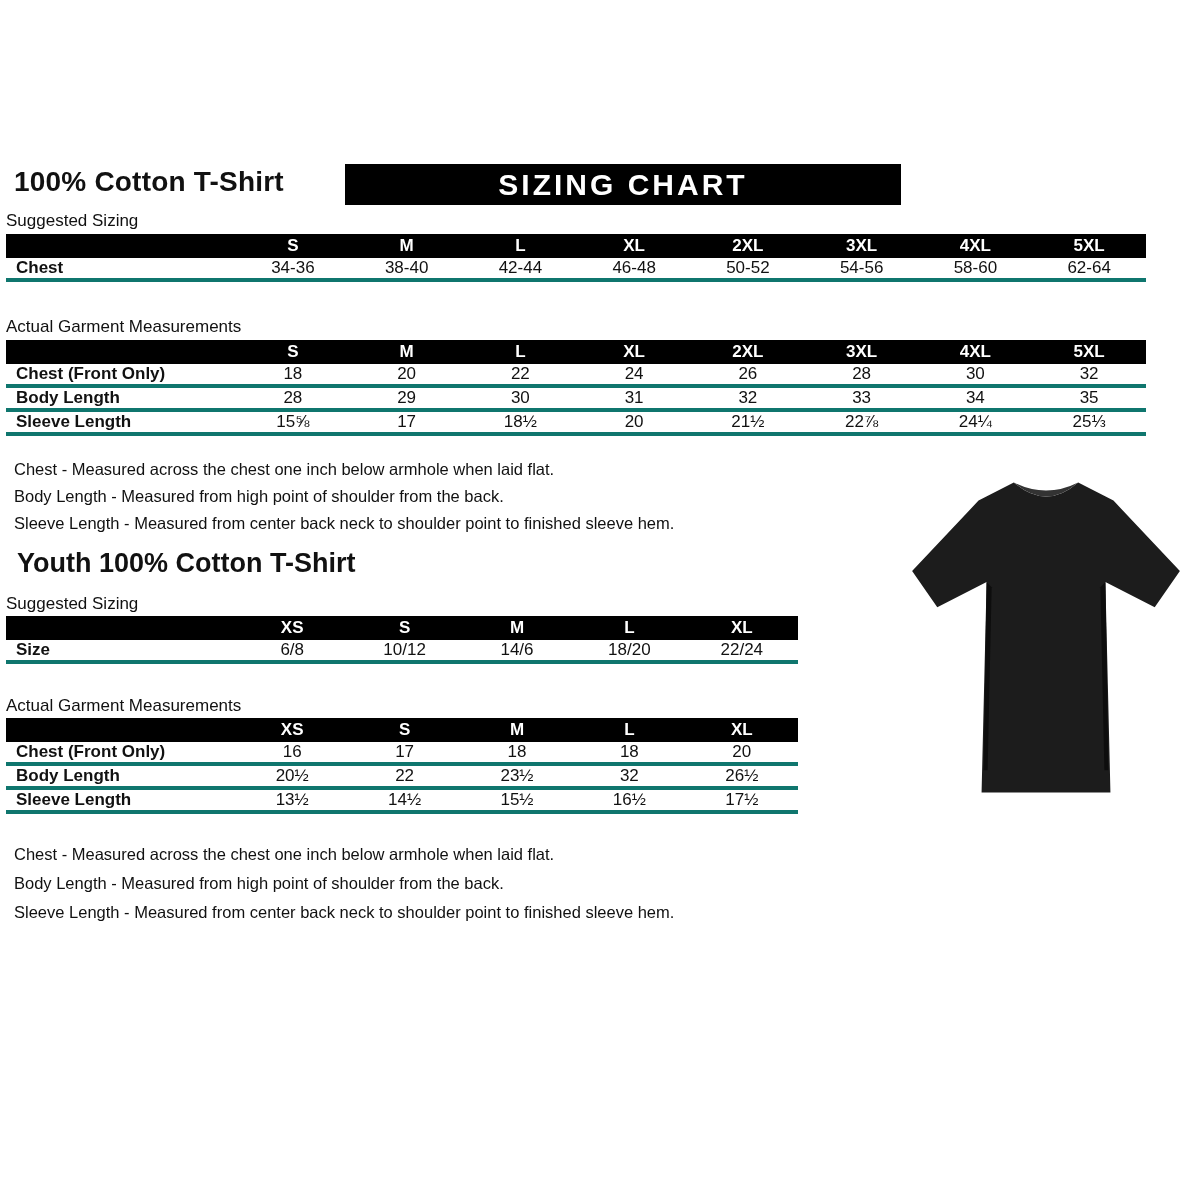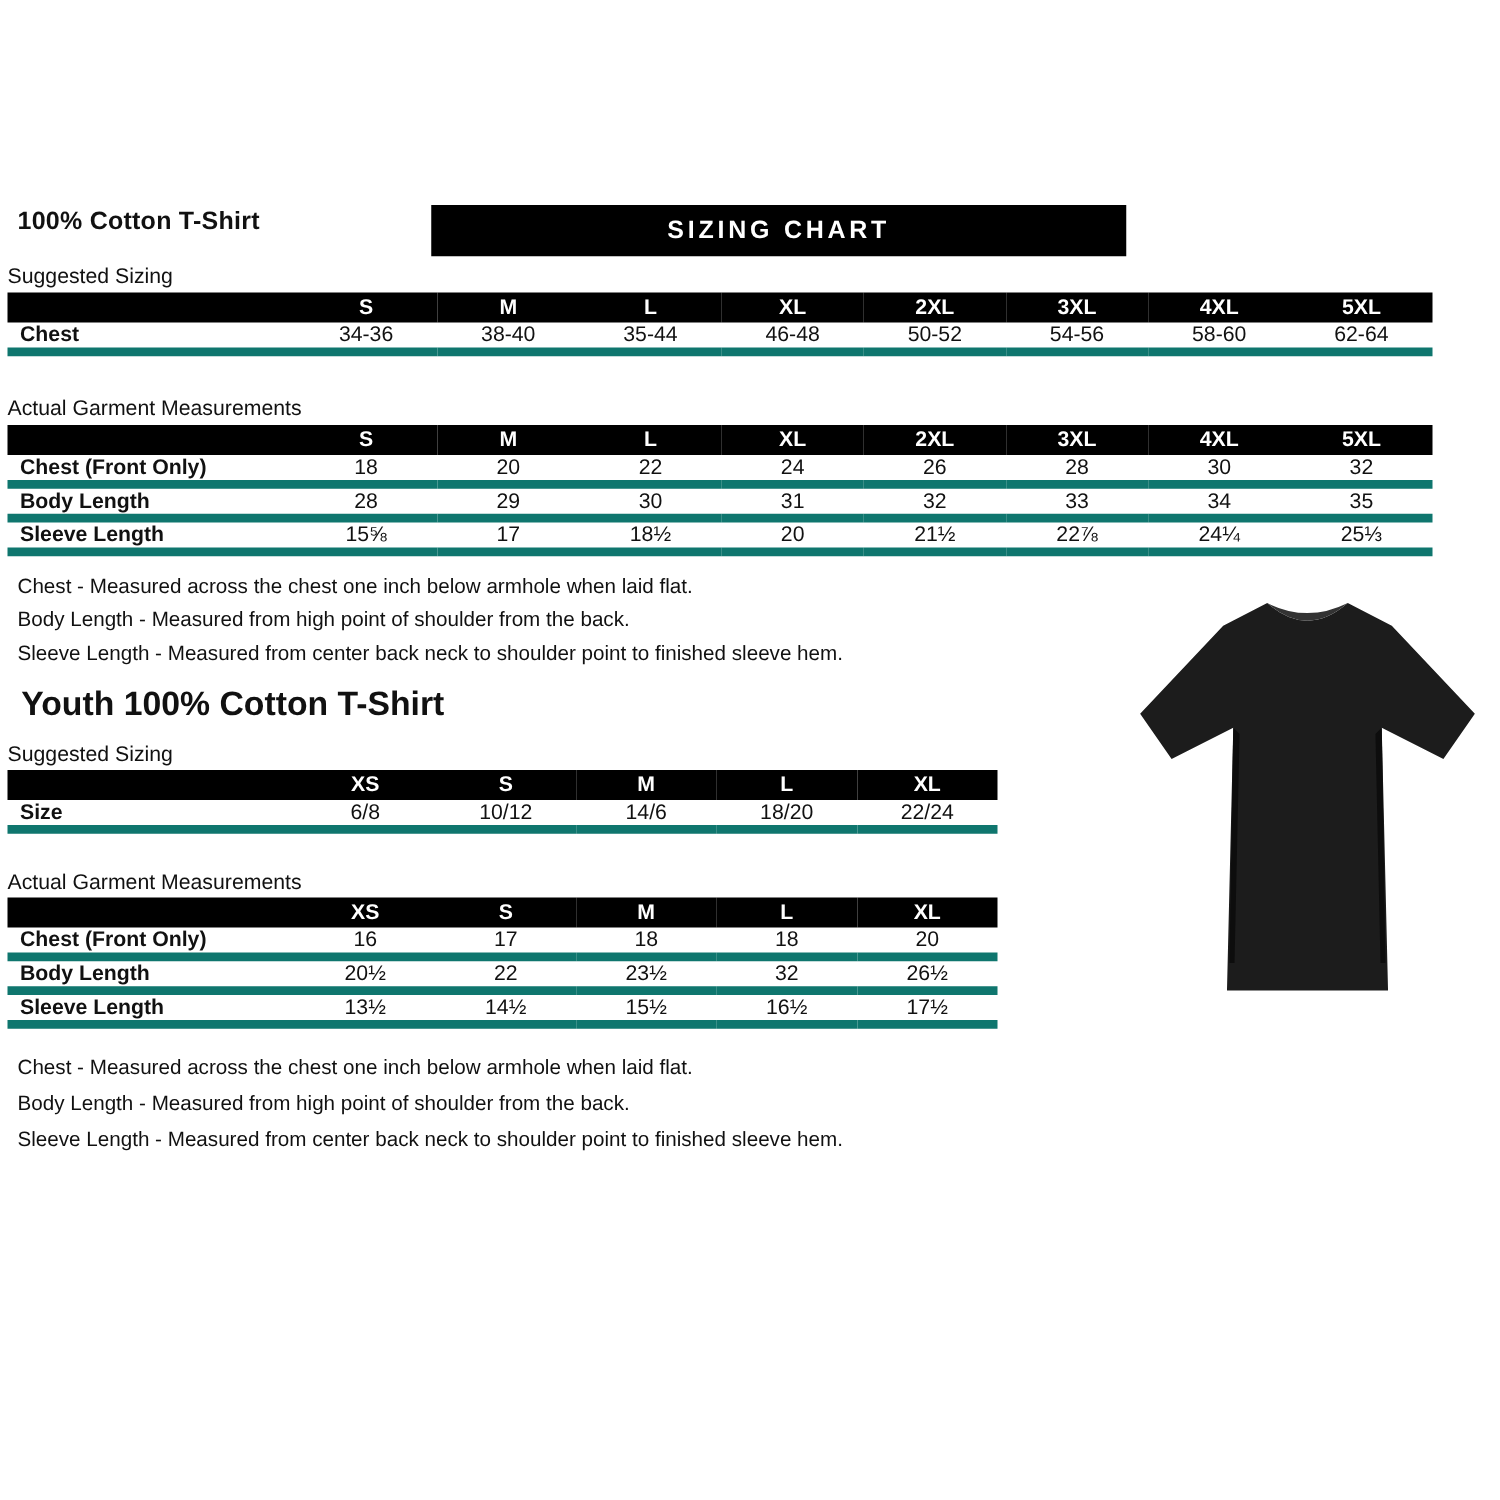--- a/index.html
+++ b/index.html
@@ -1,38 +1,38 @@
 <!DOCTYPE html>
 <html><head>
 <meta charset="utf-8">
 <style>
   html,body{margin:0;padding:0;background:#fff;}
   body{width:1200px;height:1200px;position:relative;font-family:"Liberation Sans","DejaVu Sans",sans-serif;color:#111;}
   #page{position:absolute;inset:0;}
 
-  .page-title{position:absolute;left:14px;top:166px;font-size:20px;font-weight:600;letter-spacing:.2px;}
+  .page-title{position:absolute;left:14px;top:166px;font-size:28px;font-weight:600;letter-spacing:.2px;}
   .banner{position:absolute;left:345px;top:164px;width:556px;height:41px;background:#000;color:#fff;
-          display:flex;align-items:center;justify-content:center;font-size:20px;font-weight:bold;letter-spacing:3px;}
+          display:flex;align-items:center;justify-content:center;font-size:30px;font-weight:bold;letter-spacing:3px;}
   .section-label{position:absolute;font-size:17px;color:#111;}
   .lbl-suggested-adult{left:6px;top:211px;}
   .lbl-actual-adult{left:6px;top:317px;}
   .youth-title{position:absolute;left:17px;top:548px;font-size:27px;font-weight:600;}
   .lbl-suggested-youth{left:6px;top:594px;}
   .lbl-actual-youth{left:6px;top:696px;}
 
   table{border-collapse:collapse;table-layout:fixed;position:absolute;background:#fff;}
   .tbl-adult{width:1140px;left:6px;}
   .tbl-adult-suggested{top:234px;}
   .tbl-adult-actual{top:340px;}
   .tbl-youth{width:792px;left:6px;}
   .tbl-youth-suggested{top:616px;}
   .tbl-youth-actual{top:718px;}
 
   th{background:#000;color:#fff;font-weight:bold;font-size:17px;height:24px;padding:0;text-align:center;}
-  td{font-size:17px;text-align:center;height:20px;padding:0;border-bottom:7px solid #0f766e;color:#111;}
+  td{font-size:17px;text-align:center;height:20px;padding:0;border-bottom:4px solid #0f766e;color:#111;}
   td.rowlabel{text-align:left;font-weight:bold;padding-left:10px;}
   th:first-child, td:first-child{width:230px;}
 
   .note{position:absolute;font-size:16.5px;color:#111;white-space:nowrap;}
   .n1a{left:14px;top:460px;} .n1b{left:14px;top:487px;} .n1c{left:14px;top:514px;}
   .n2a{left:14px;top:845px;font-weight:500;} .n2b{left:14px;top:874px;font-weight:500;} .n2c{left:14px;top:903px;font-weight:500;}
 
   .tshirt{position:absolute;left:895px;top:468px;width:302px;height:348px;}
 </style>
 </head>
@@ -56,21 +56,21 @@
           <th>3XL</th>
           <th>4XL</th>
           <th>5XL</th>
         </tr>
       </thead>
       <tbody>
         <tr>
           <td class="rowlabel">Chest</td>
           <td>34-36</td>
           <td>38-40</td>
-          <td>35-44</td>
+          <td>42-44</td>
           <td>46-48</td>
           <td>50-52</td>
           <td>54-56</td>
           <td>58-60</td>
           <td>62-64</td>
         </tr>
       </tbody>
     </table>
 
   <div class="section-label lbl-actual-adult">Actual Garment Measurements</div>

